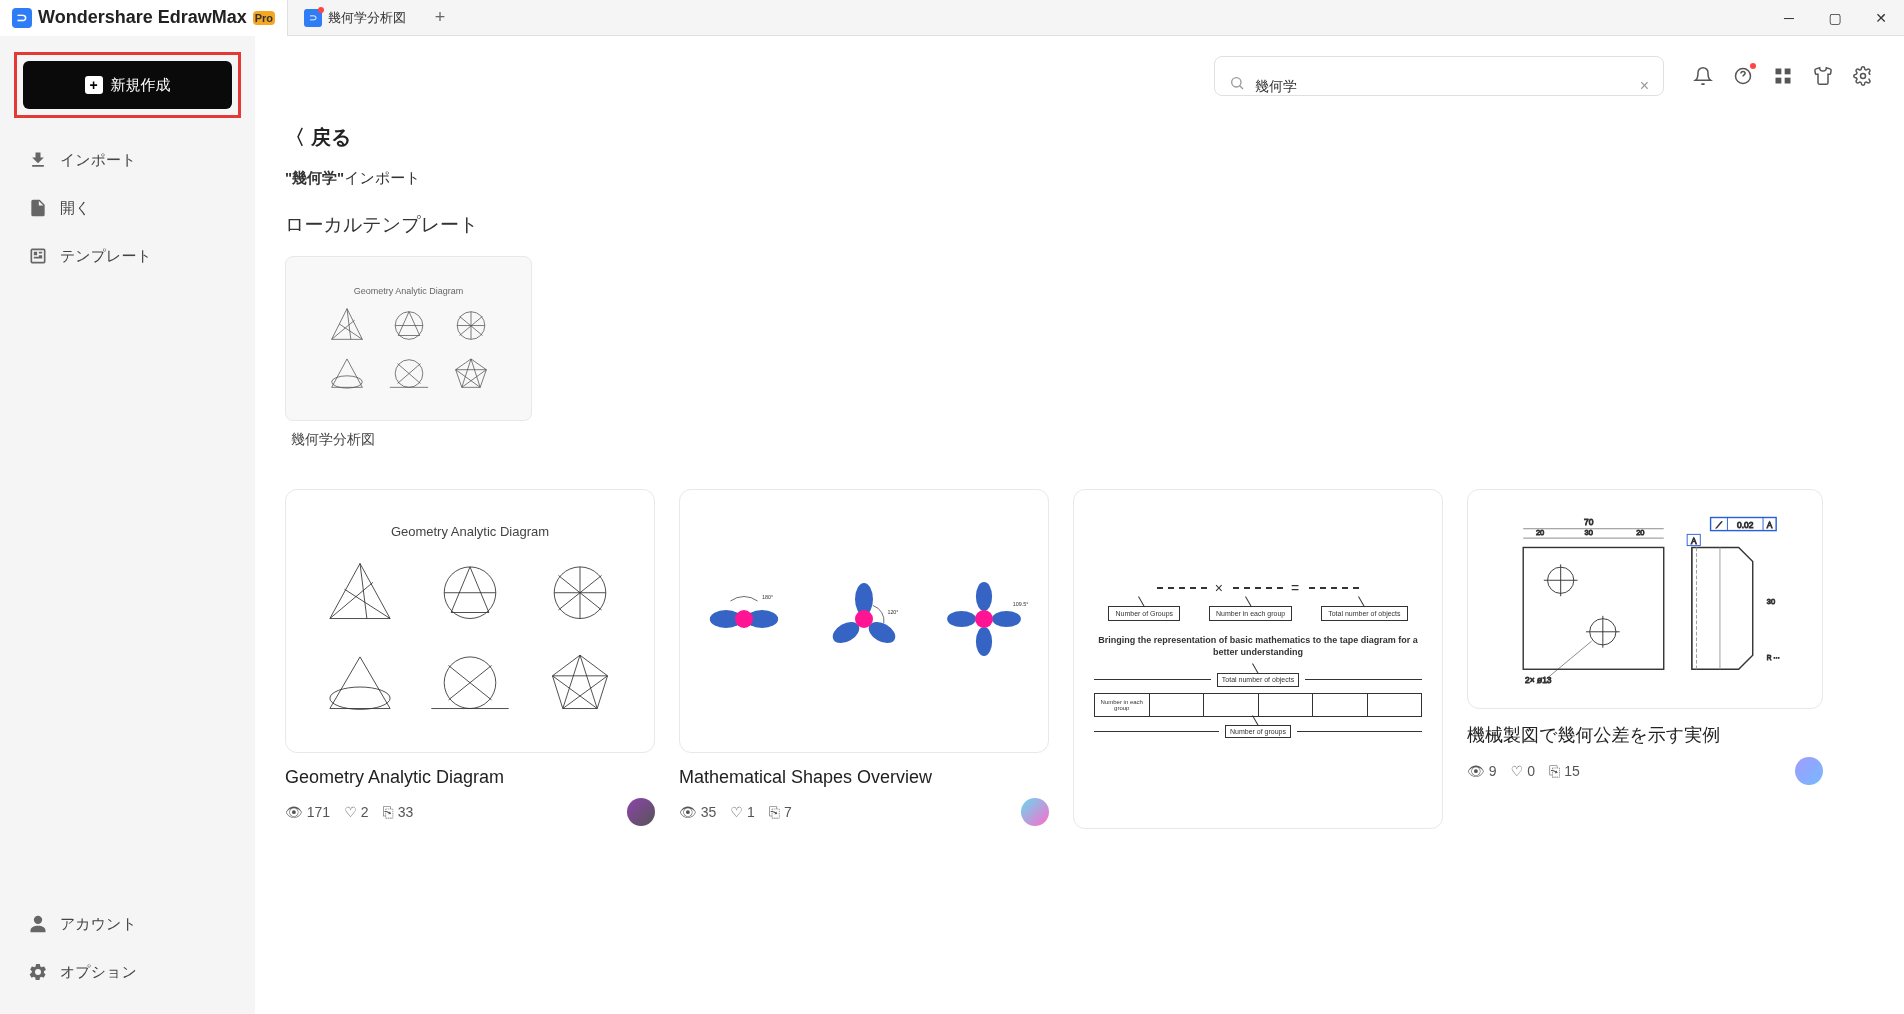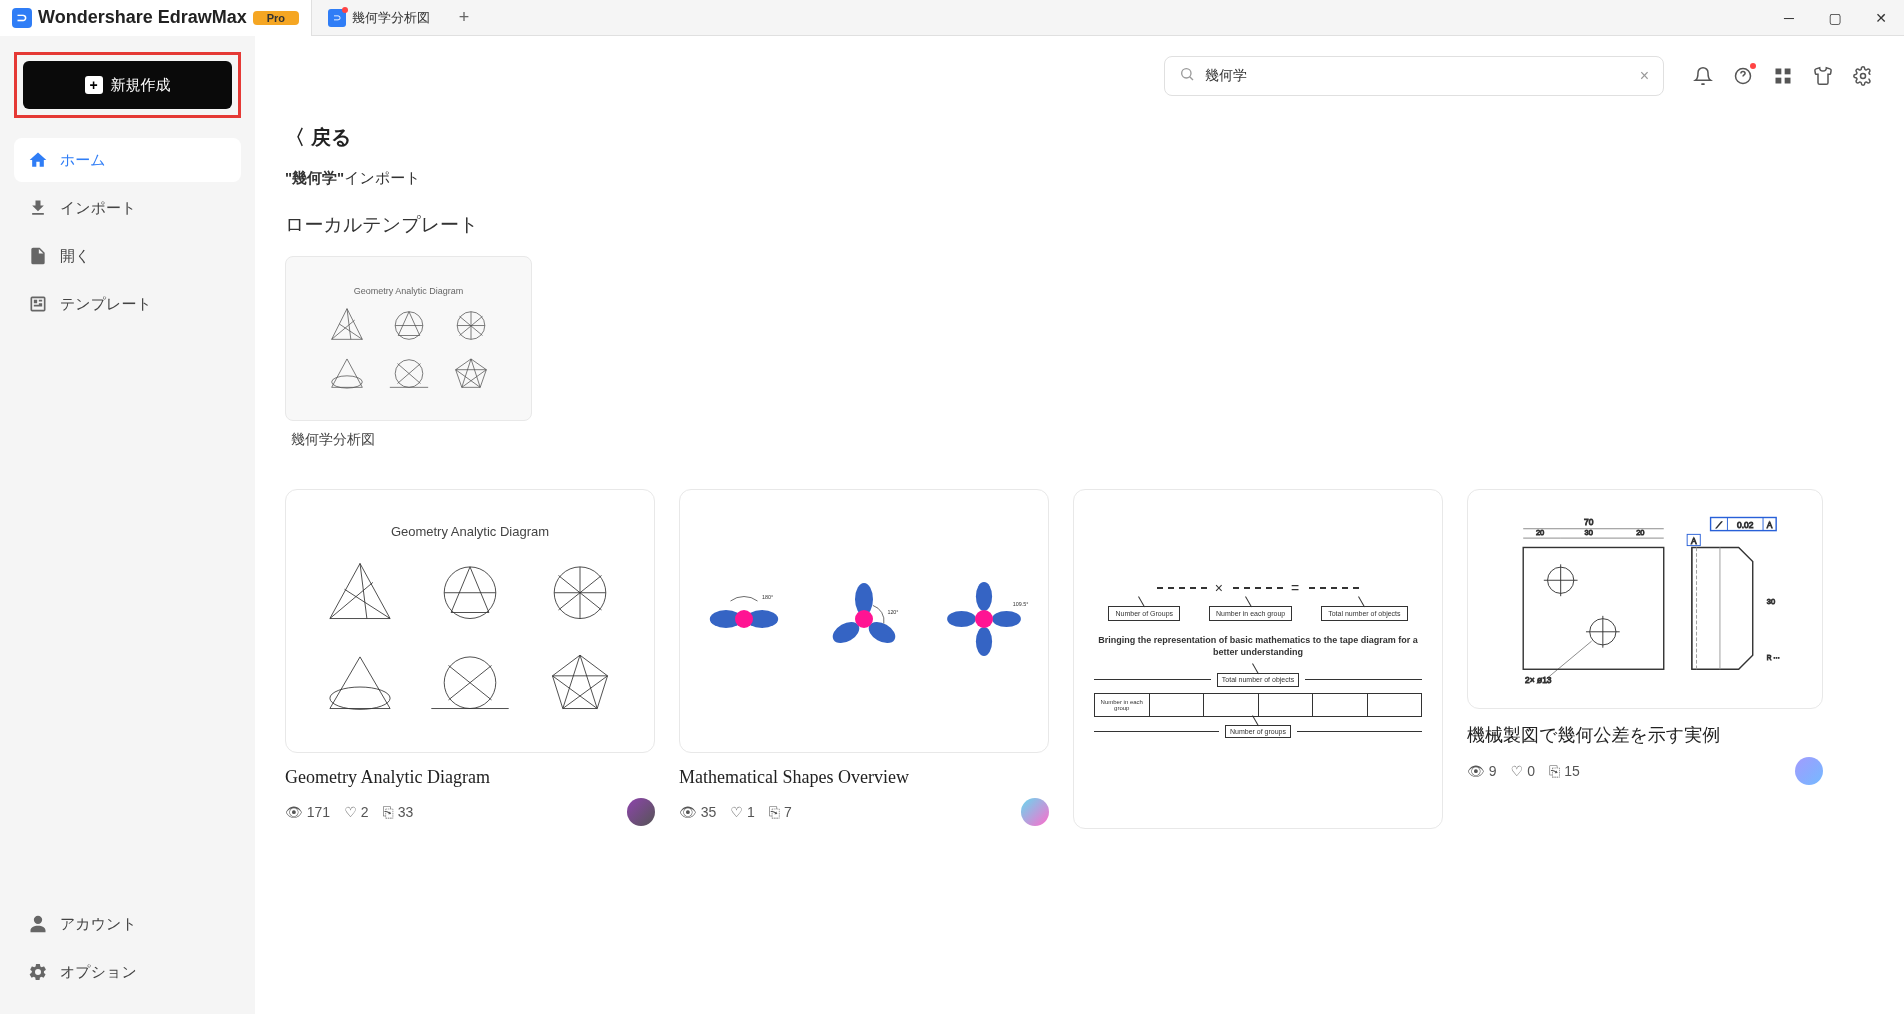--- a/index.html
+++ b/index.html
@@ -2,21 +2,21 @@
 <html><head>
   <meta charset="utf-8">
   <style>
     * { margin: 0; padding: 0; box-sizing: border-box; font-family: "Segoe UI", "Hiragino Sans", "Meiryo", sans-serif; }
     body { background: #fff; width: 1904px; height: 1014px; overflow: hidden; }
     
     .titlebar { height: 36px; display: flex; align-items: center; background: #f5f5f5; border-bottom: 1px solid #e0e0e0; }
     .app-tab { display: flex; align-items: center; height: 36px; padding: 0 12px; background: #fff; border-right: 1px solid #e0e0e0; gap: 6px; }
     .app-logo { width: 20px; height: 20px; background: #2f7df6; border-radius: 4px; display: flex; align-items: center; justify-content: center; color: #fff; font-weight: bold; font-size: 13px; }
     .app-name { font-size: 18px; font-weight: 600; color: #222; }
-    .pro-badge { background: #f5a623; color: #333; font-size: 11px; font-weight: 600; padding: 1px 14px; border-radius: 4px; }
+    .pro-badge { background: #f5a623; color: #333; font-size: 11px; font-weight: 600; padding: 1px 2px; border-radius: 4px; }
     .doc-tab { display: flex; align-items: center; height: 36px; padding: 0 16px; gap: 6px; font-size: 13px; color: #333; }
     .doc-icon { width: 18px; height: 18px; background: #2f7df6; border-radius: 3px; position: relative; display: flex; align-items: center; justify-content: center; color: #fff; font-size: 10px; }
     .doc-icon::after { content: ''; position: absolute; top: -2px; right: -2px; width: 6px; height: 6px; background: #ff4444; border-radius: 50%; }
     .new-tab { width: 36px; text-align: center; font-size: 18px; color: #666; cursor: pointer; }
     .titlebar-spacer { flex: 1; }
     .win-controls { display: flex; }
     .win-btn { width: 46px; height: 36px; display: flex; align-items: center; justify-content: center; color: #333; font-size: 14px; cursor: pointer; }
     
     .main-layout { display: flex; height: calc(1014px - 36px); }
     
@@ -25,21 +25,21 @@
     .new-btn { width: 100%; height: 48px; background: #0a0a0a; color: #fff; border: none; border-radius: 6px; font-size: 15px; font-weight: 500; display: flex; align-items: center; justify-content: center; gap: 8px; cursor: pointer; }
     .plus-box { width: 18px; height: 18px; background: #fff; color: #000; border-radius: 3px; display: flex; align-items: center; justify-content: center; font-size: 14px; font-weight: bold; }
     .sidebar-item { display: flex; align-items: center; gap: 12px; padding: 12px 14px; border-radius: 8px; font-size: 15px; color: #444; cursor: pointer; margin-bottom: 4px; }
     .sidebar-item.active { background: #fff; color: #2f7df6; }
     .sidebar-icon { width: 20px; height: 20px; display: flex; align-items: center; justify-content: center; }
     .sidebar-spacer { flex: 1; }
     
     .content { flex: 1; background: #fff; padding: 20px 0 0 0; position: relative; overflow: hidden; }
     .topbar { display: flex; align-items: center; padding: 0 30px; margin-bottom: 28px; }
     .topbar-spacer { flex: 1; }
-    .search-box { width: 500px; height: 40px; border: 1px solid #e0e0e0; border-radius: 8px; display: flex; align-items: center; padding: 0 14px; gap: 10px; }
+    .search-box { width: 450px; height: 40px; border: 1px solid #e0e0e0; border-radius: 8px; display: flex; align-items: flex-end; padding: 0 14px; gap: 10px; }
     .search-box input { flex: 1; border: none; outline: none; font-size: 14px; color: #333; }
     .search-clear { color: #999; cursor: pointer; font-size: 16px; }
     .topbar-icons { display: flex; gap: 18px; margin-left: 28px; align-items: center; }
     .topbar-icon { width: 22px; height: 22px; display: flex; align-items: center; justify-content: center; color: #555; cursor: pointer; position: relative; }
     .dot-badge { position: absolute; top: -2px; right: -2px; width: 6px; height: 6px; background: #ff4444; border-radius: 50%; }
     
     .body-area { padding: 0 30px; }
     .back-link { display: flex; align-items: center; gap: 6px; font-size: 20px; font-weight: 600; color: #222; cursor: pointer; margin-bottom: 18px; }
     .result-line { font-size: 15px; color: #333; margin-bottom: 24px; }
     .result-line b { font-weight: 700; }
@@ -51,21 +51,21 @@
     .thumb-title { font-size: 9px; color: #666; margin-bottom: 8px; }
     .thumb-shapes { display: grid; grid-template-columns: repeat(3, 1fr); gap: 8px 16px; }
     .thumb-shapes svg { width: 46px; height: 40px; }
     .local-label { font-size: 14px; color: #444; margin-top: 10px; padding-left: 6px; }
     
     .community-grid { display: flex; gap: 24px; flex-wrap: wrap; }
     .comm-card { width: 370px; cursor: pointer; }
     .comm-card.narrow { width: 356px; }
     .comm-thumb { width: 100%; height: 264px; background: #fff; border: 1px solid #e8e8e8; border-radius: 12px; display: flex; flex-direction: column; align-items: center; justify-content: center; padding: 20px; overflow: hidden; }
     .comm-thumb.short { height: 220px; }
-    .comm-title { font-size: 18px; color: #222; margin-top: 14px; font-family: Liberation Serif, serif; }
+    .comm-title { font-size: 18px; color: #222; margin-top: 14px; }
     .comm-meta { display: flex; align-items: center; gap: 14px; margin-top: 10px; font-size: 14px; color: #555; }
     .meta-item { display: flex; align-items: center; gap: 4px; }
     .avatar { width: 28px; height: 28px; border-radius: 50%; margin-left: auto; }
     .avatar.grad1 { background: linear-gradient(135deg, #8e44ad, #555); }
     .avatar.grad2 { background: linear-gradient(135deg, #66d9ef, #ff6bcb); }
     .avatar.grad3 { background: linear-gradient(135deg, #a29bfe, #74b9ff); }
     
     
     .geo-thumb-title { font-size: 13px; color: #444; text-align: center; margin-bottom: 14px; }
     .geo-shapes { display: grid; grid-template-columns: repeat(3, 1fr); gap: 14px 24px; }
@@ -113,28 +113,20 @@
 </div>
 
 <div class="main-layout">
 
   <div class="sidebar">
     <div class="new-btn-wrap">
       <button class="new-btn">
         <span class="plus-box">+</span>
         <span>新規作成</span>
       </button>
-    </div>
-    <div class="sidebar-item active">
-      <span class="sidebar-icon">
-          <svg viewBox="0 0 24 24" fill="#2f7df6">
-            <path d="M10 20v-6h4v6h5v-8h3L12 3 2 12h3v8z"></path>
-          </svg>
-        </span>
-      <span>ホーム</span>
     </div>
     <div class="sidebar-item">
       <span class="sidebar-icon">
           <svg viewBox="0 0 24 24" fill="#666">
             <path d="M19 9h-4V3H9v6H5l7 7 7-7zM5 18v2h14v-2H5z"></path>
           </svg>
         </span>
       <span>インポート</span>
     </div>
     <div class="sidebar-item">

